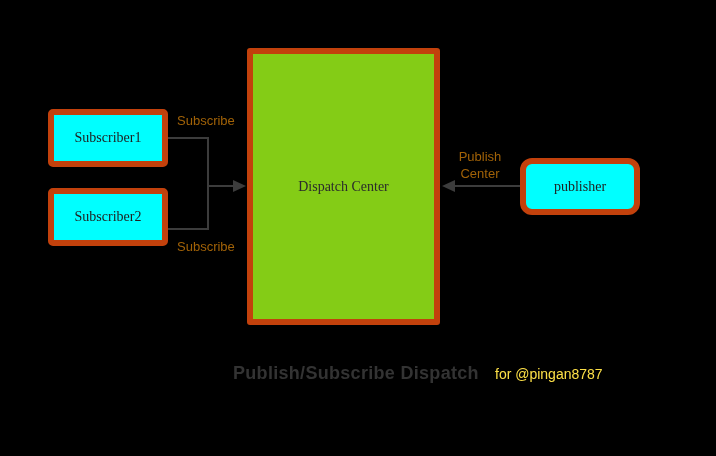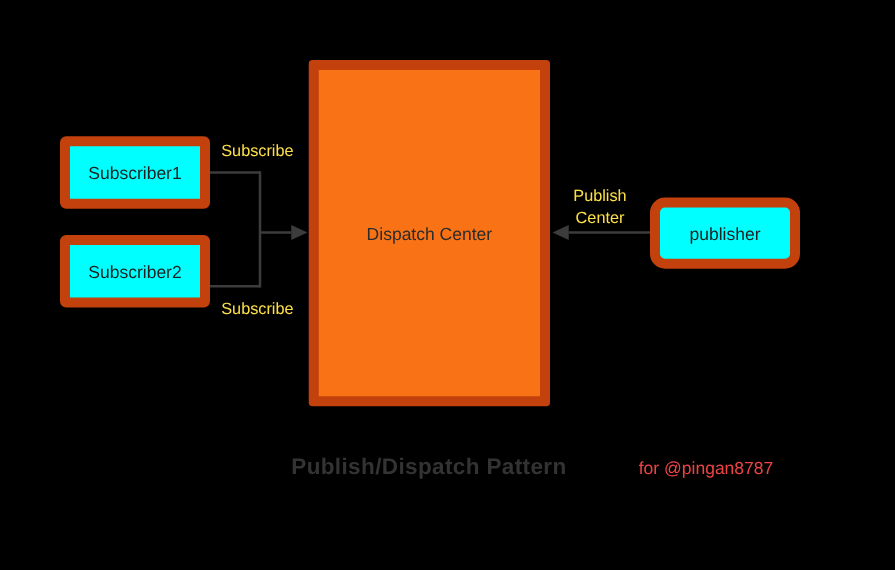--- a/index.html
+++ b/index.html
@@ -19,40 +19,41 @@
     position: absolute;
     left: 0;
     top: 0;
   }
   .node {
     position: absolute;
     display: flex;
     align-items: center;
     justify-content: center;
     box-sizing: border-box;
-    border: 8px solid #c2410c;
+    border: 6px solid #c2410c;
     color: #1f1f1f;
     font-size: 14px;
+    font-family: Liberation Serif, serif;
   }
   .node-cyan {
     background: #00ffff;
     border-radius: 5px;
   }
   .node-subscriber1 { left: 48px;  top: 109px; width: 120px; height: 58px; }
   .node-subscriber2 { left: 48px;  top: 188px; width: 120px; height: 58px; }
   .node-publisher   { left: 520px; top: 158px; width: 120px; height: 57px; border-radius: 12px; }
   .node-dispatch {
     left: 247px; top: 48px; width: 193px; height: 277px;
-    background: #f97316;
+    background: #84cc16;
     border-radius: 3px;
     color: #2b2b2b;
   }
   .edge-label {
     position: absolute;
-    color: #fde047;
+    color: #a16207;
     font-size: 13px;
     white-space: nowrap;
   }
   .edge-label-subscribe-top    { left: 177px; top: 113px; }
   .edge-label-subscribe-bottom { left: 177px; top: 239px; }
   .edge-label-publish-event {
     left: 445px; top: 148px; width: 70px;
     text-align: center;
     line-height: 17px;
   }
@@ -62,23 +63,23 @@
     left: 233px;
     top: 363px;
     color: #333333;
     font-size: 18px;
     font-weight: bold;
     letter-spacing: 0.3px;
     white-space: nowrap;
   }
   .diagram-credit {
     position: absolute;
-    left: 511px;
+    left: 495px;
     top: 366px;
-    color: #ef4444;
+    color: #fde047;
     font-size: 14px;
     white-space: nowrap;
   }
 </style>
 </head>
 <body>
 
 <div class="canvas">
 
   <svg class="connectors" width="716" height="456" viewBox="0 0 716 456">
@@ -114,17 +115,17 @@
 
   <div class="edge-label edge-label-subscribe-top">Subscribe</div>
 
   <div class="edge-label edge-label-subscribe-bottom">Subscribe</div>
 
   <div class="edge-label edge-label-publish-event">
     <span>Publish</span>
     <span>Center</span>
   </div>
 
-  <div class="diagram-title">Publish/Dispatch Pattern</div>
+  <div class="diagram-title">Publish/Subscribe Dispatch</div>
 
   <div class="diagram-credit">for @pingan8787</div>
 
 </div>
 
 </body></html>

